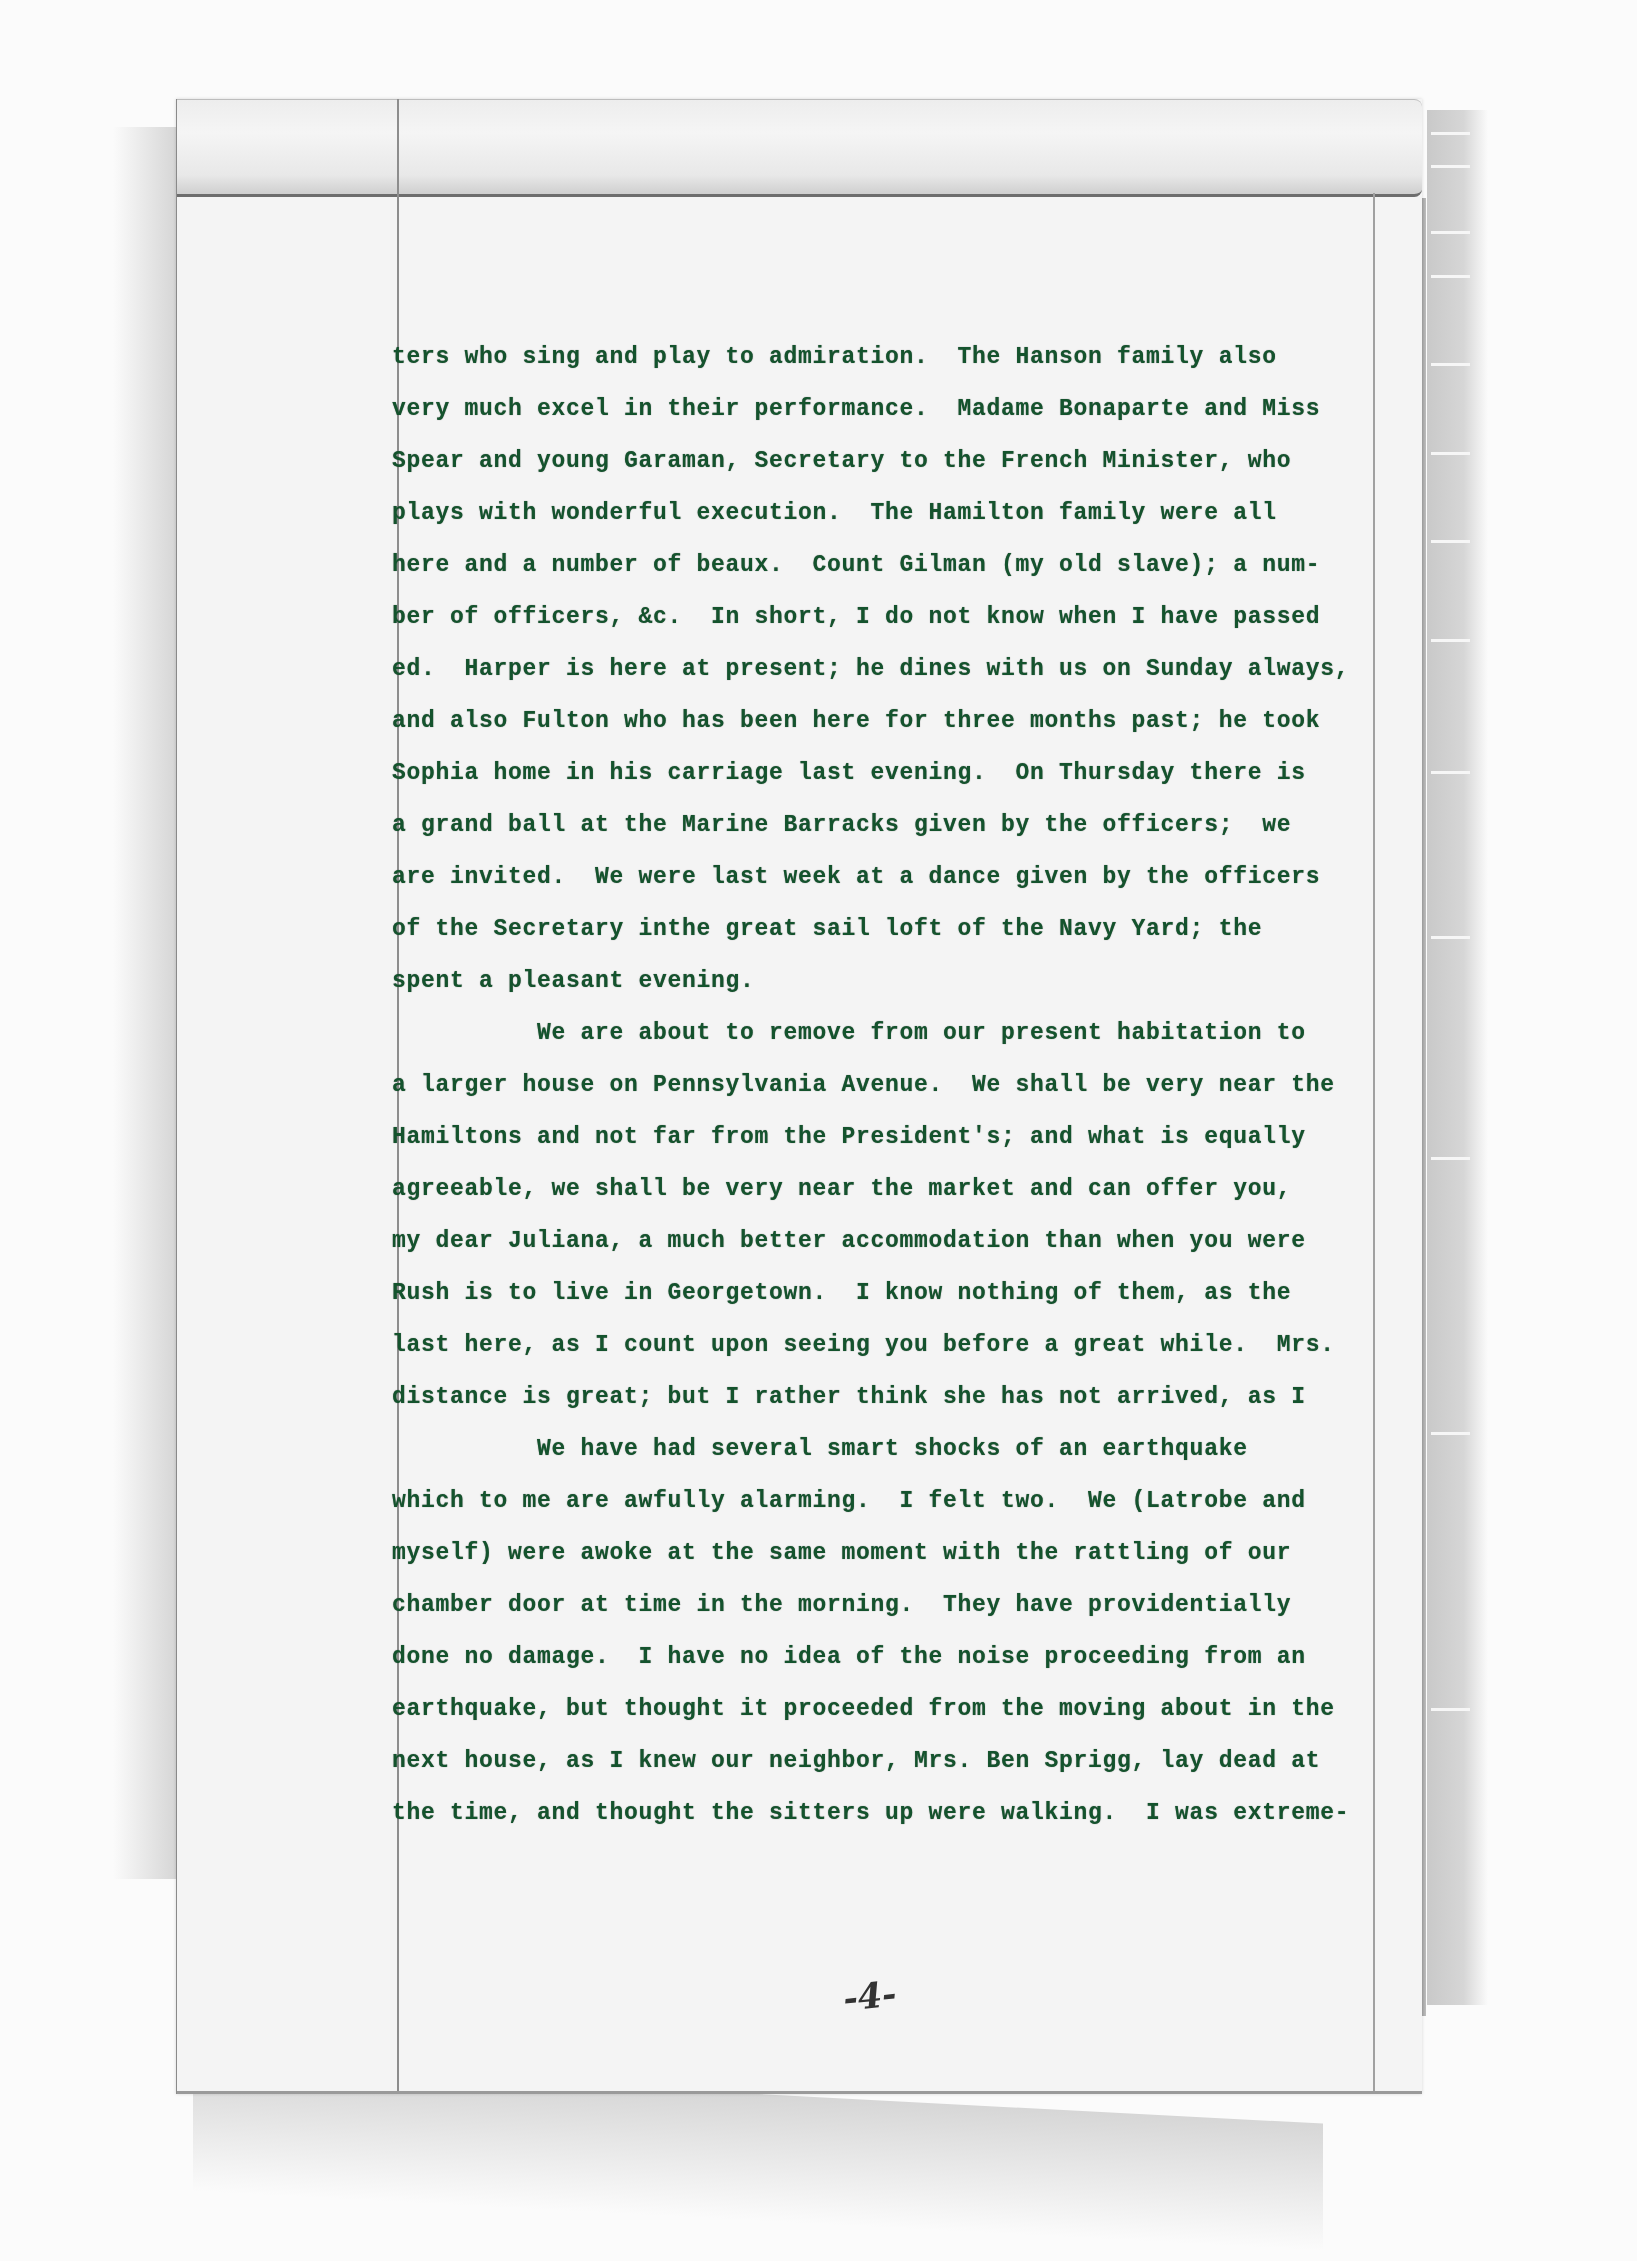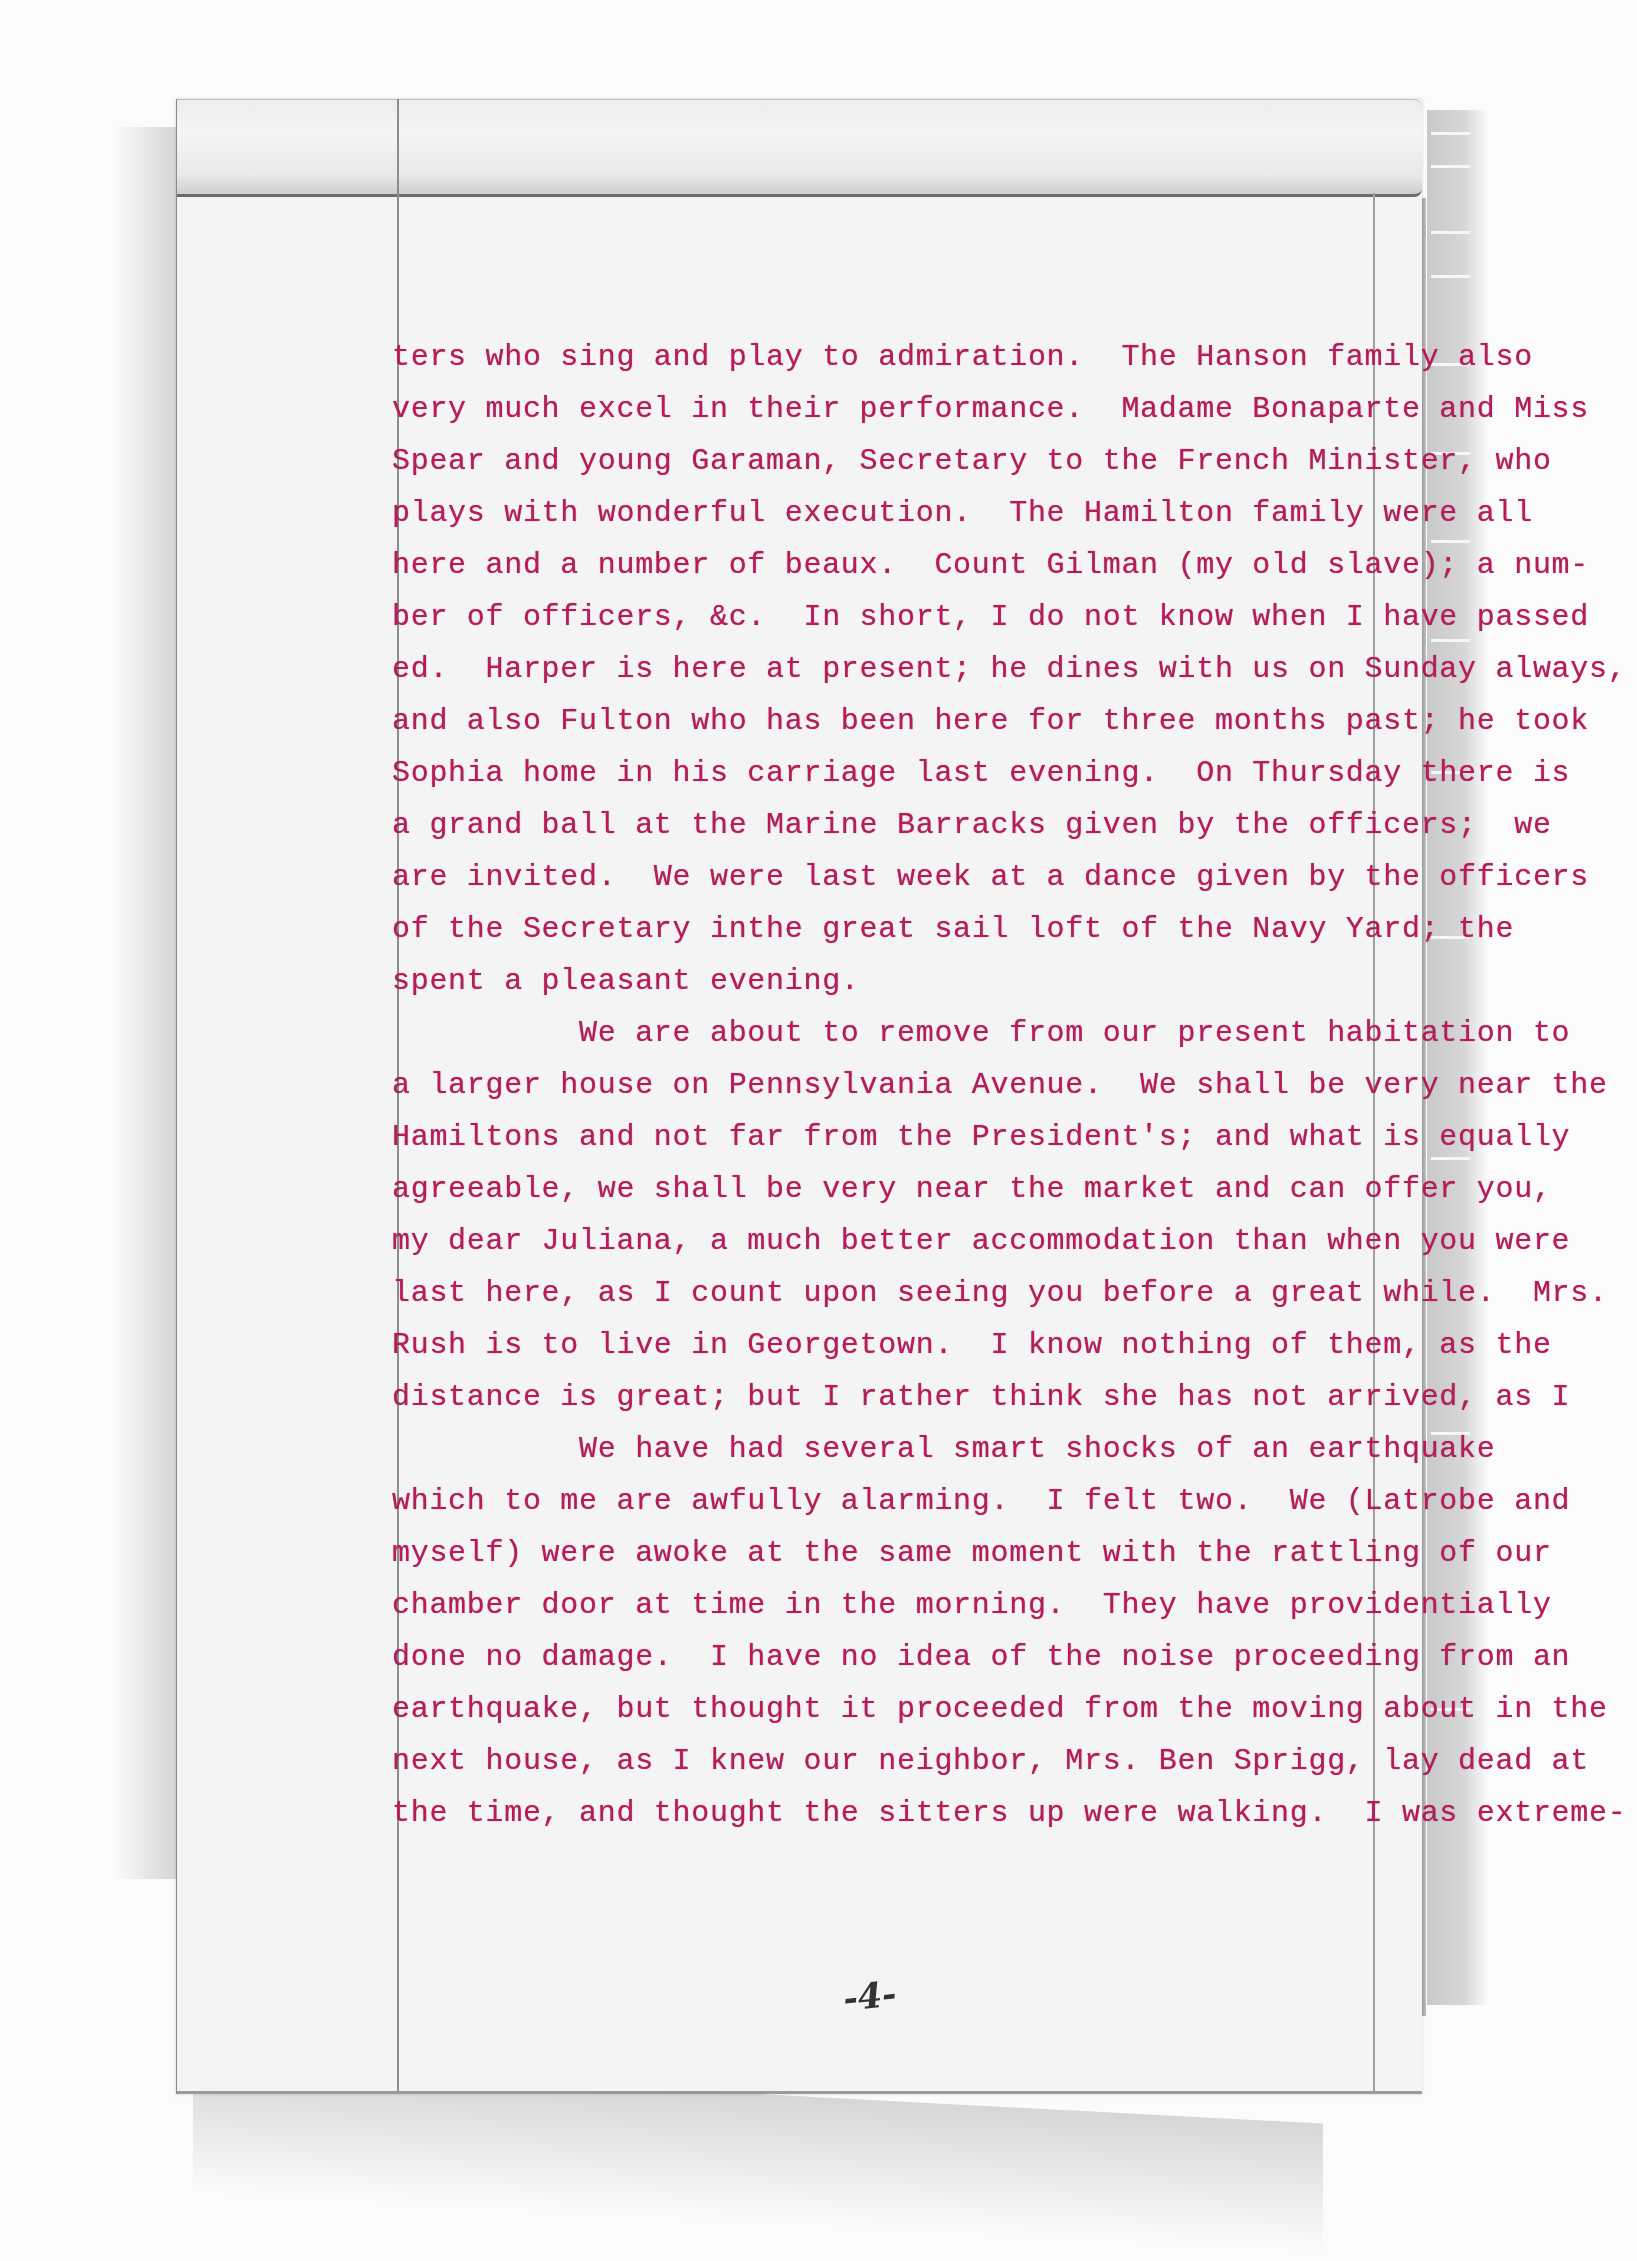--- a/index.html
+++ b/index.html
@@ -47,21 +47,21 @@
     position: absolute; left: 220px; top: 0; width: 1.7px; height: 1995px; background: #8d8d8d;
   }
   .right-line {
     position: absolute; left: 1196px; top: 94px; width: 1.7px; height: 1901px; background: #a0a0a0;
   }
   .page-bottom {
     position: absolute; left: 0; bottom: 0; width: 1245px; height: 3.3px; background: #9a9a9a;
   }
   .text-block {
     position: absolute; left: 392px; top: 331px; width: 1008px;
-    color: #be185d; font-weight: normal; font-size: 30px; letter-spacing: 0.7px;
+    color: #14532d; font-weight: bold; font-size: 23px; letter-spacing: 0.7px;
   }
   .line {
     height: 52px; line-height: 52px; white-space: pre; overflow: visible;
     text-shadow: 0 0 1.1px rgba(40,40,40,0.55);
   }
   .page-num {
     position: absolute; left: 843px; top: 1975px;
     font-family: "DejaVu Serif", serif; font-size: 35px; font-style: italic; font-weight: bold;
     color: #333; transform: rotate(-6deg);
   }
@@ -107,22 +107,22 @@
   <div class="line">Sophia home in his carriage last evening.  On Thursday there is</div>
   <div class="line">a grand ball at the Marine Barracks given by the officers;  we</div>
   <div class="line">are invited.  We were last week at a dance given by the officers</div>
   <div class="line">of the Secretary inthe great sail loft of the Navy Yard; the</div>
   <div class="line">spent a pleasant evening.</div>
   <div class="line">          We are about to remove from our present habitation to</div>
   <div class="line">a larger house on Pennsylvania Avenue.  We shall be very near the</div>
   <div class="line">Hamiltons and not far from the President's; and what is equally</div>
   <div class="line">agreeable, we shall be very near the market and can offer you,</div>
   <div class="line">my dear Juliana, a much better accommodation than when you were</div>
+  <div class="line">Rush is to live in Georgetown.  I know nothing of them, as the</div>
   <div class="line">last here, as I count upon seeing you before a great while.  Mrs.</div>
-  <div class="line">Rush is to live in Georgetown.  I know nothing of them, as the</div>
   <div class="line">distance is great; but I rather think she has not arrived, as I</div>
   <div class="line">          We have had several smart shocks of an earthquake</div>
   <div class="line">which to me are awfully alarming.  I felt two.  We (Latrobe and</div>
   <div class="line">myself) were awoke at the same moment with the rattling of our</div>
   <div class="line">chamber door at time in the morning.  They have providentially</div>
   <div class="line">done no damage.  I have no idea of the noise proceeding from an</div>
   <div class="line">earthquake, but thought it proceeded from the moving about in the</div>
   <div class="line">next house, as I knew our neighbor, Mrs. Ben Sprigg, lay dead at</div>
   <div class="line">the time, and thought the sitters up were walking.  I was extreme-</div>
 </div>

